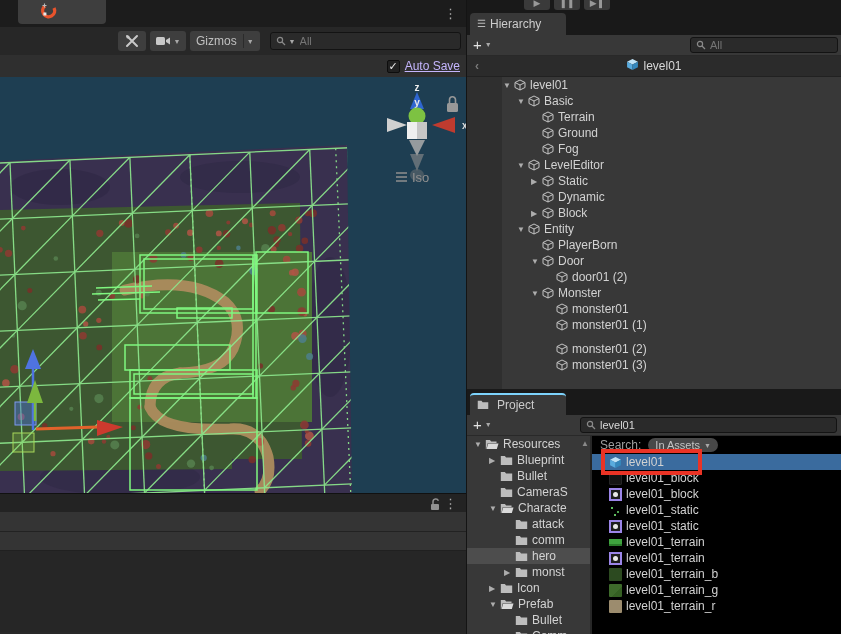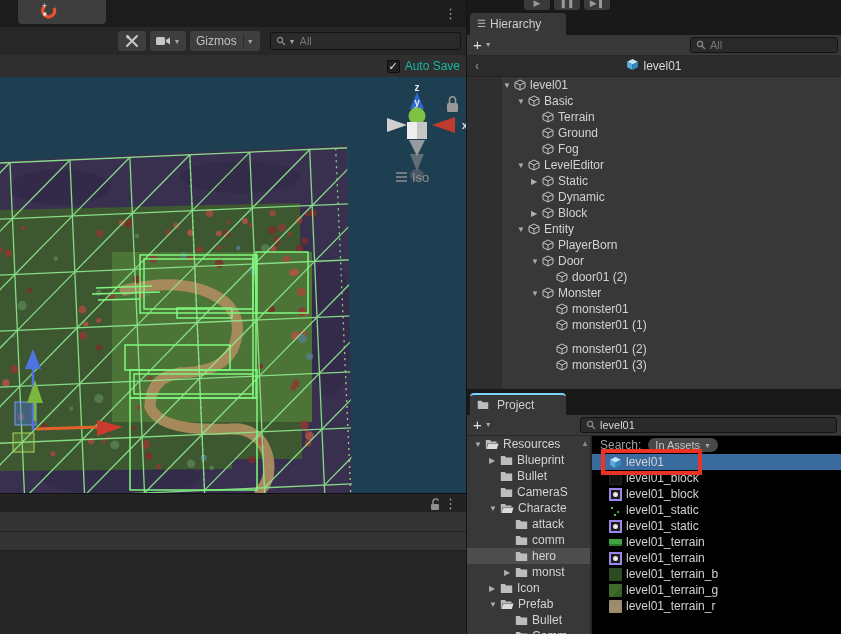--- a/index.html
+++ b/index.html
@@ -20,21 +20,21 @@
   .caret { font-size:7px; color:#A8A8A8; margin-left:3px; }
   .gizmos-btn { padding:0 6px; font-size:12px; }
   .gizmos-sep { width:1px; height:14px; background:#2B2B2B; margin-left:6px; }
   .searchbox { display:flex; align-items:center; background:#2A2A2A; border:1px solid #131313; border-radius:3px; height:18px; padding:0 5px; }
   .searchbox input { flex:1; min-width:0; background:transparent; border:none; outline:none; color:#D8D8D8; font-size:11px; font-family:"Liberation Sans",sans-serif; }
   .searchbox input::placeholder { color:#757575; }
   .lp-search { flex:1; margin-left:6px; margin-right:5px; }
 
   .lp-autosave { height:22px; background:#2F2F2F; display:flex; align-items:center; justify-content:flex-end; padding-right:6px; gap:5px; }
   .checkbox { width:13px; height:13px; background:#212121; border:1px solid #0D0D0D; border-radius:2px; color:#EAEAEA; font-size:11px; line-height:11px; text-align:center; }
-  .lp-autosave span.lbl { color:#14b8a6; font-size:12px; }
+  .lp-autosave span.lbl { color:#c4b5fd; font-size:12px;text-decoration:underline; }
 
   .scene-wrap { position:relative; height:416px; background:#1E3E52; }
 
   .bp-header { position:relative; height:19px; background:#232323; border-top:1px solid #111; }
   .bp-header .kebab { position:absolute; right:9px; top:3px; }
   .bp-header .lockpos { position:absolute; right:24px; top:3px; }
   .bp-row { height:20px; background:#343434; border-bottom:1px solid #222; }
   .bp-row2 { height:19px; background:#343434; border-bottom:1px solid #202020; }
   .bp-fill { height:81px; background:#262626; }
 

